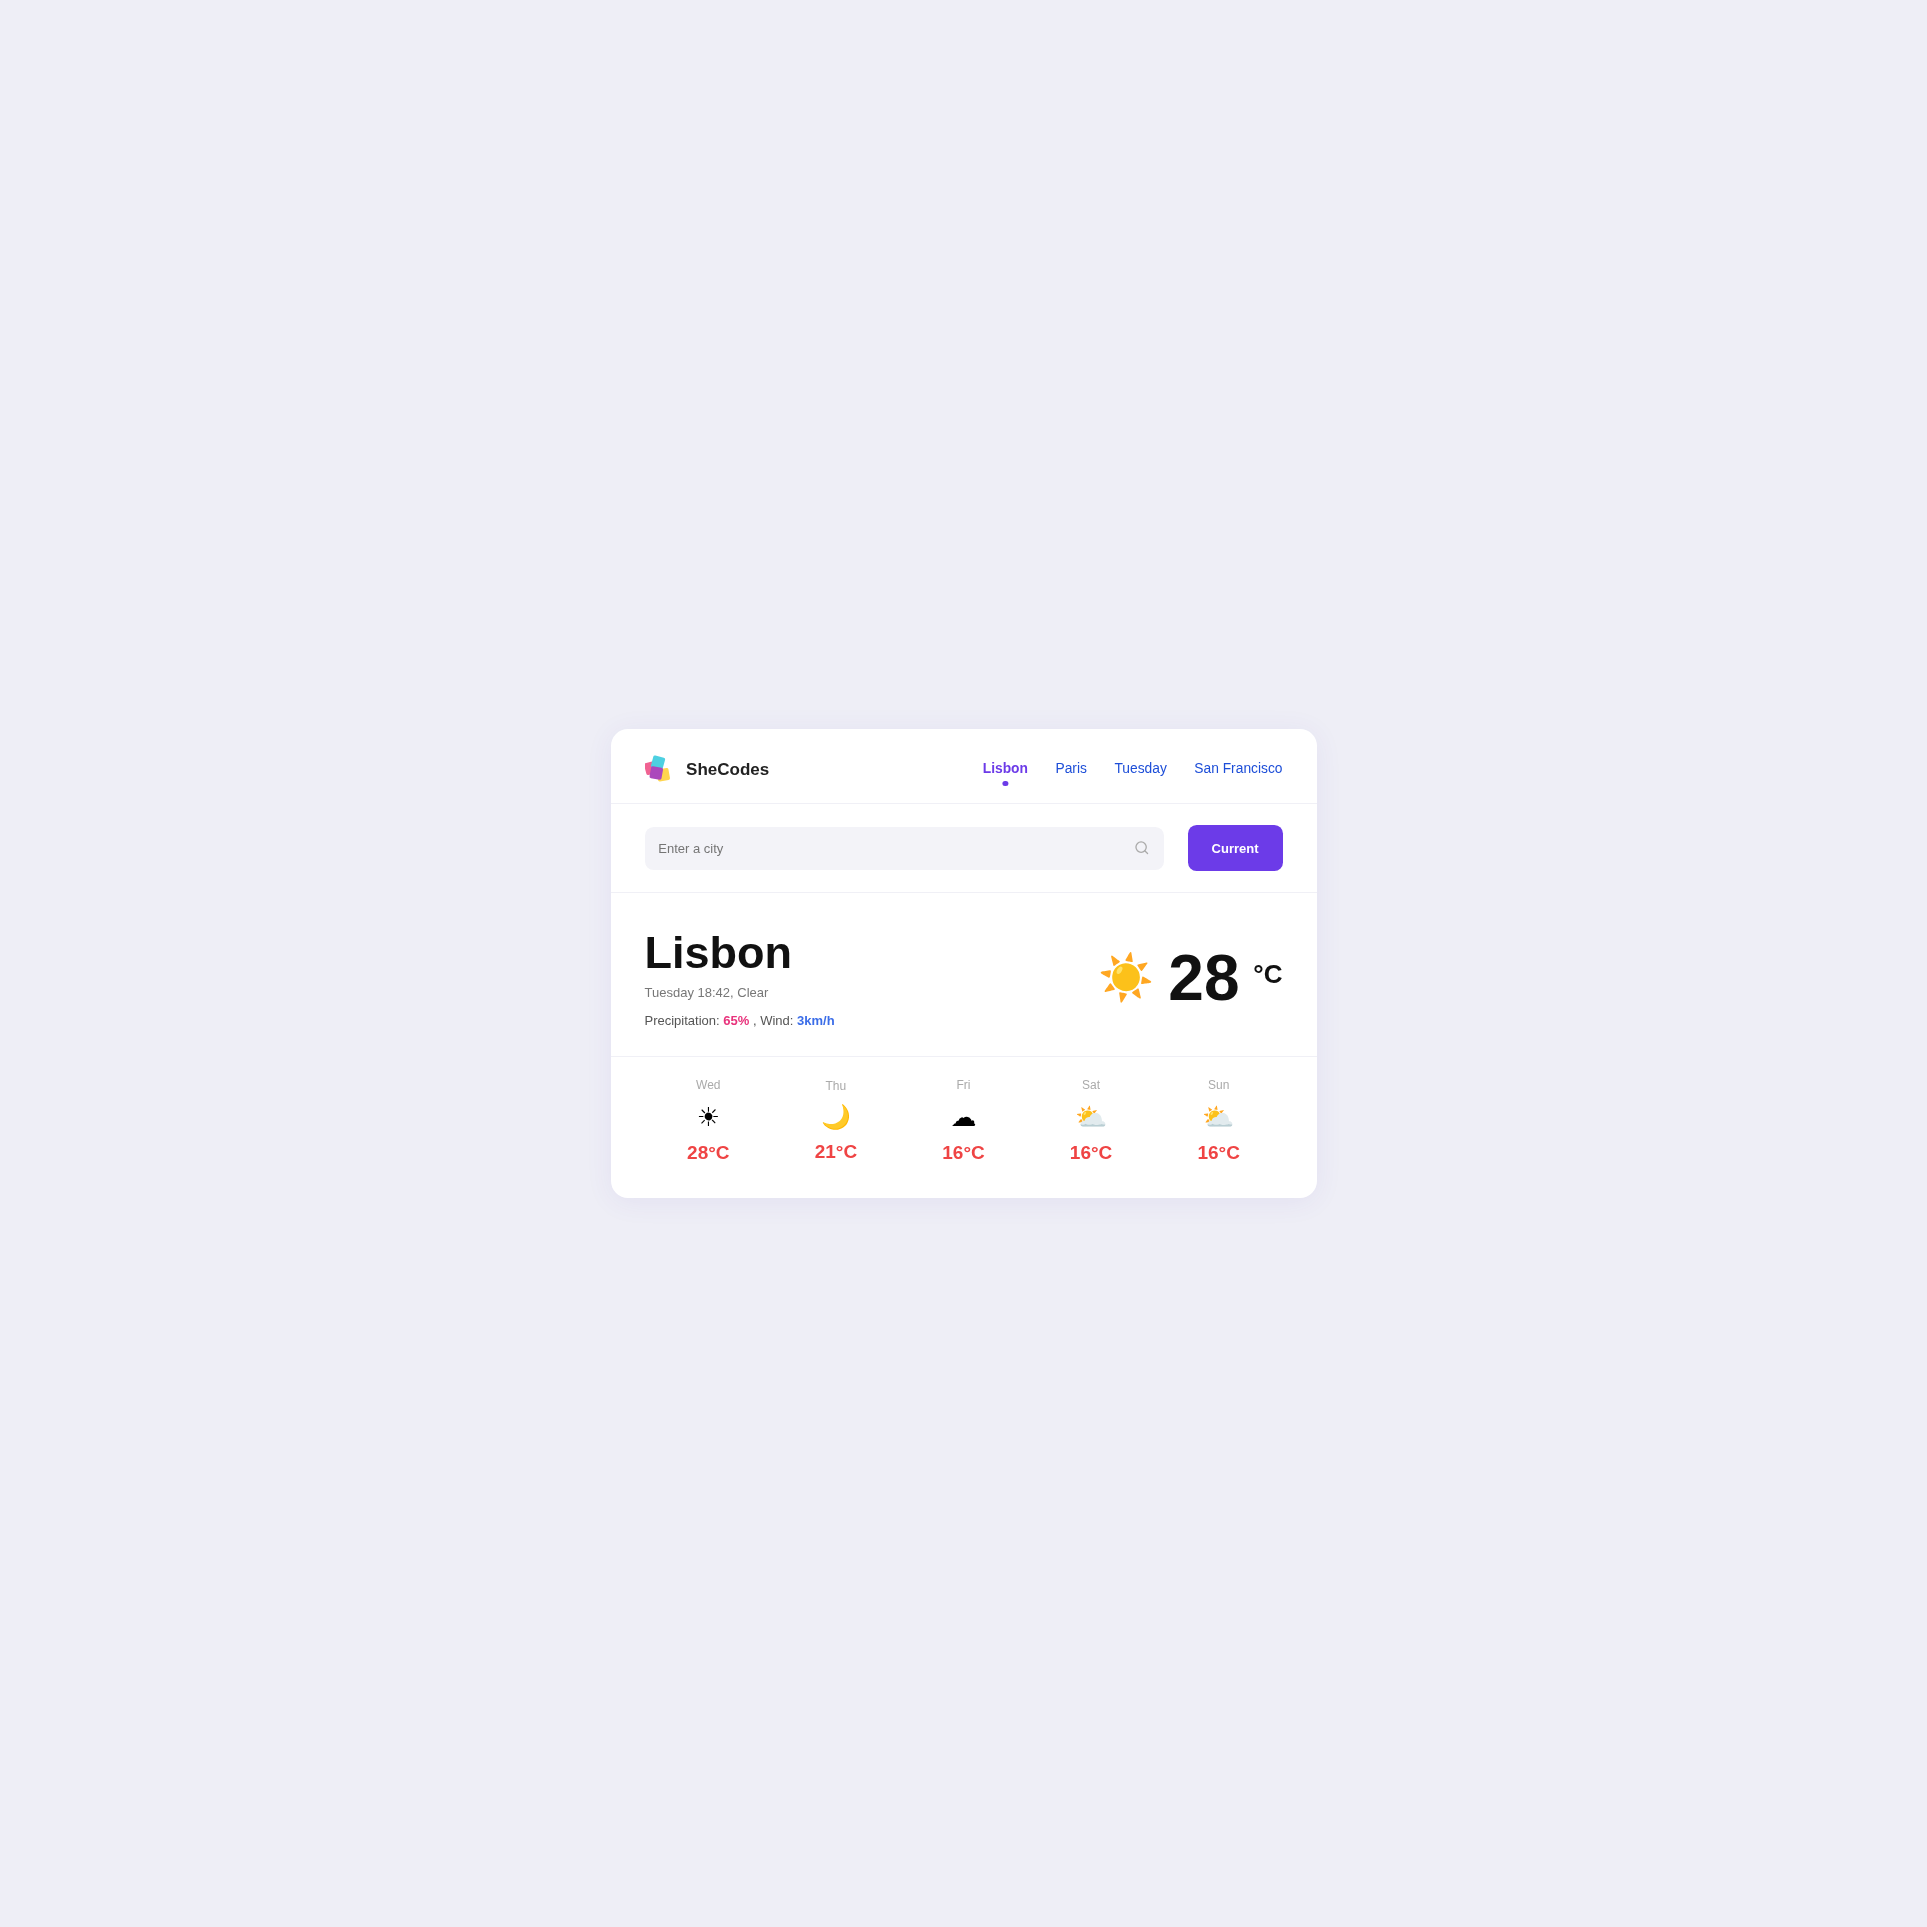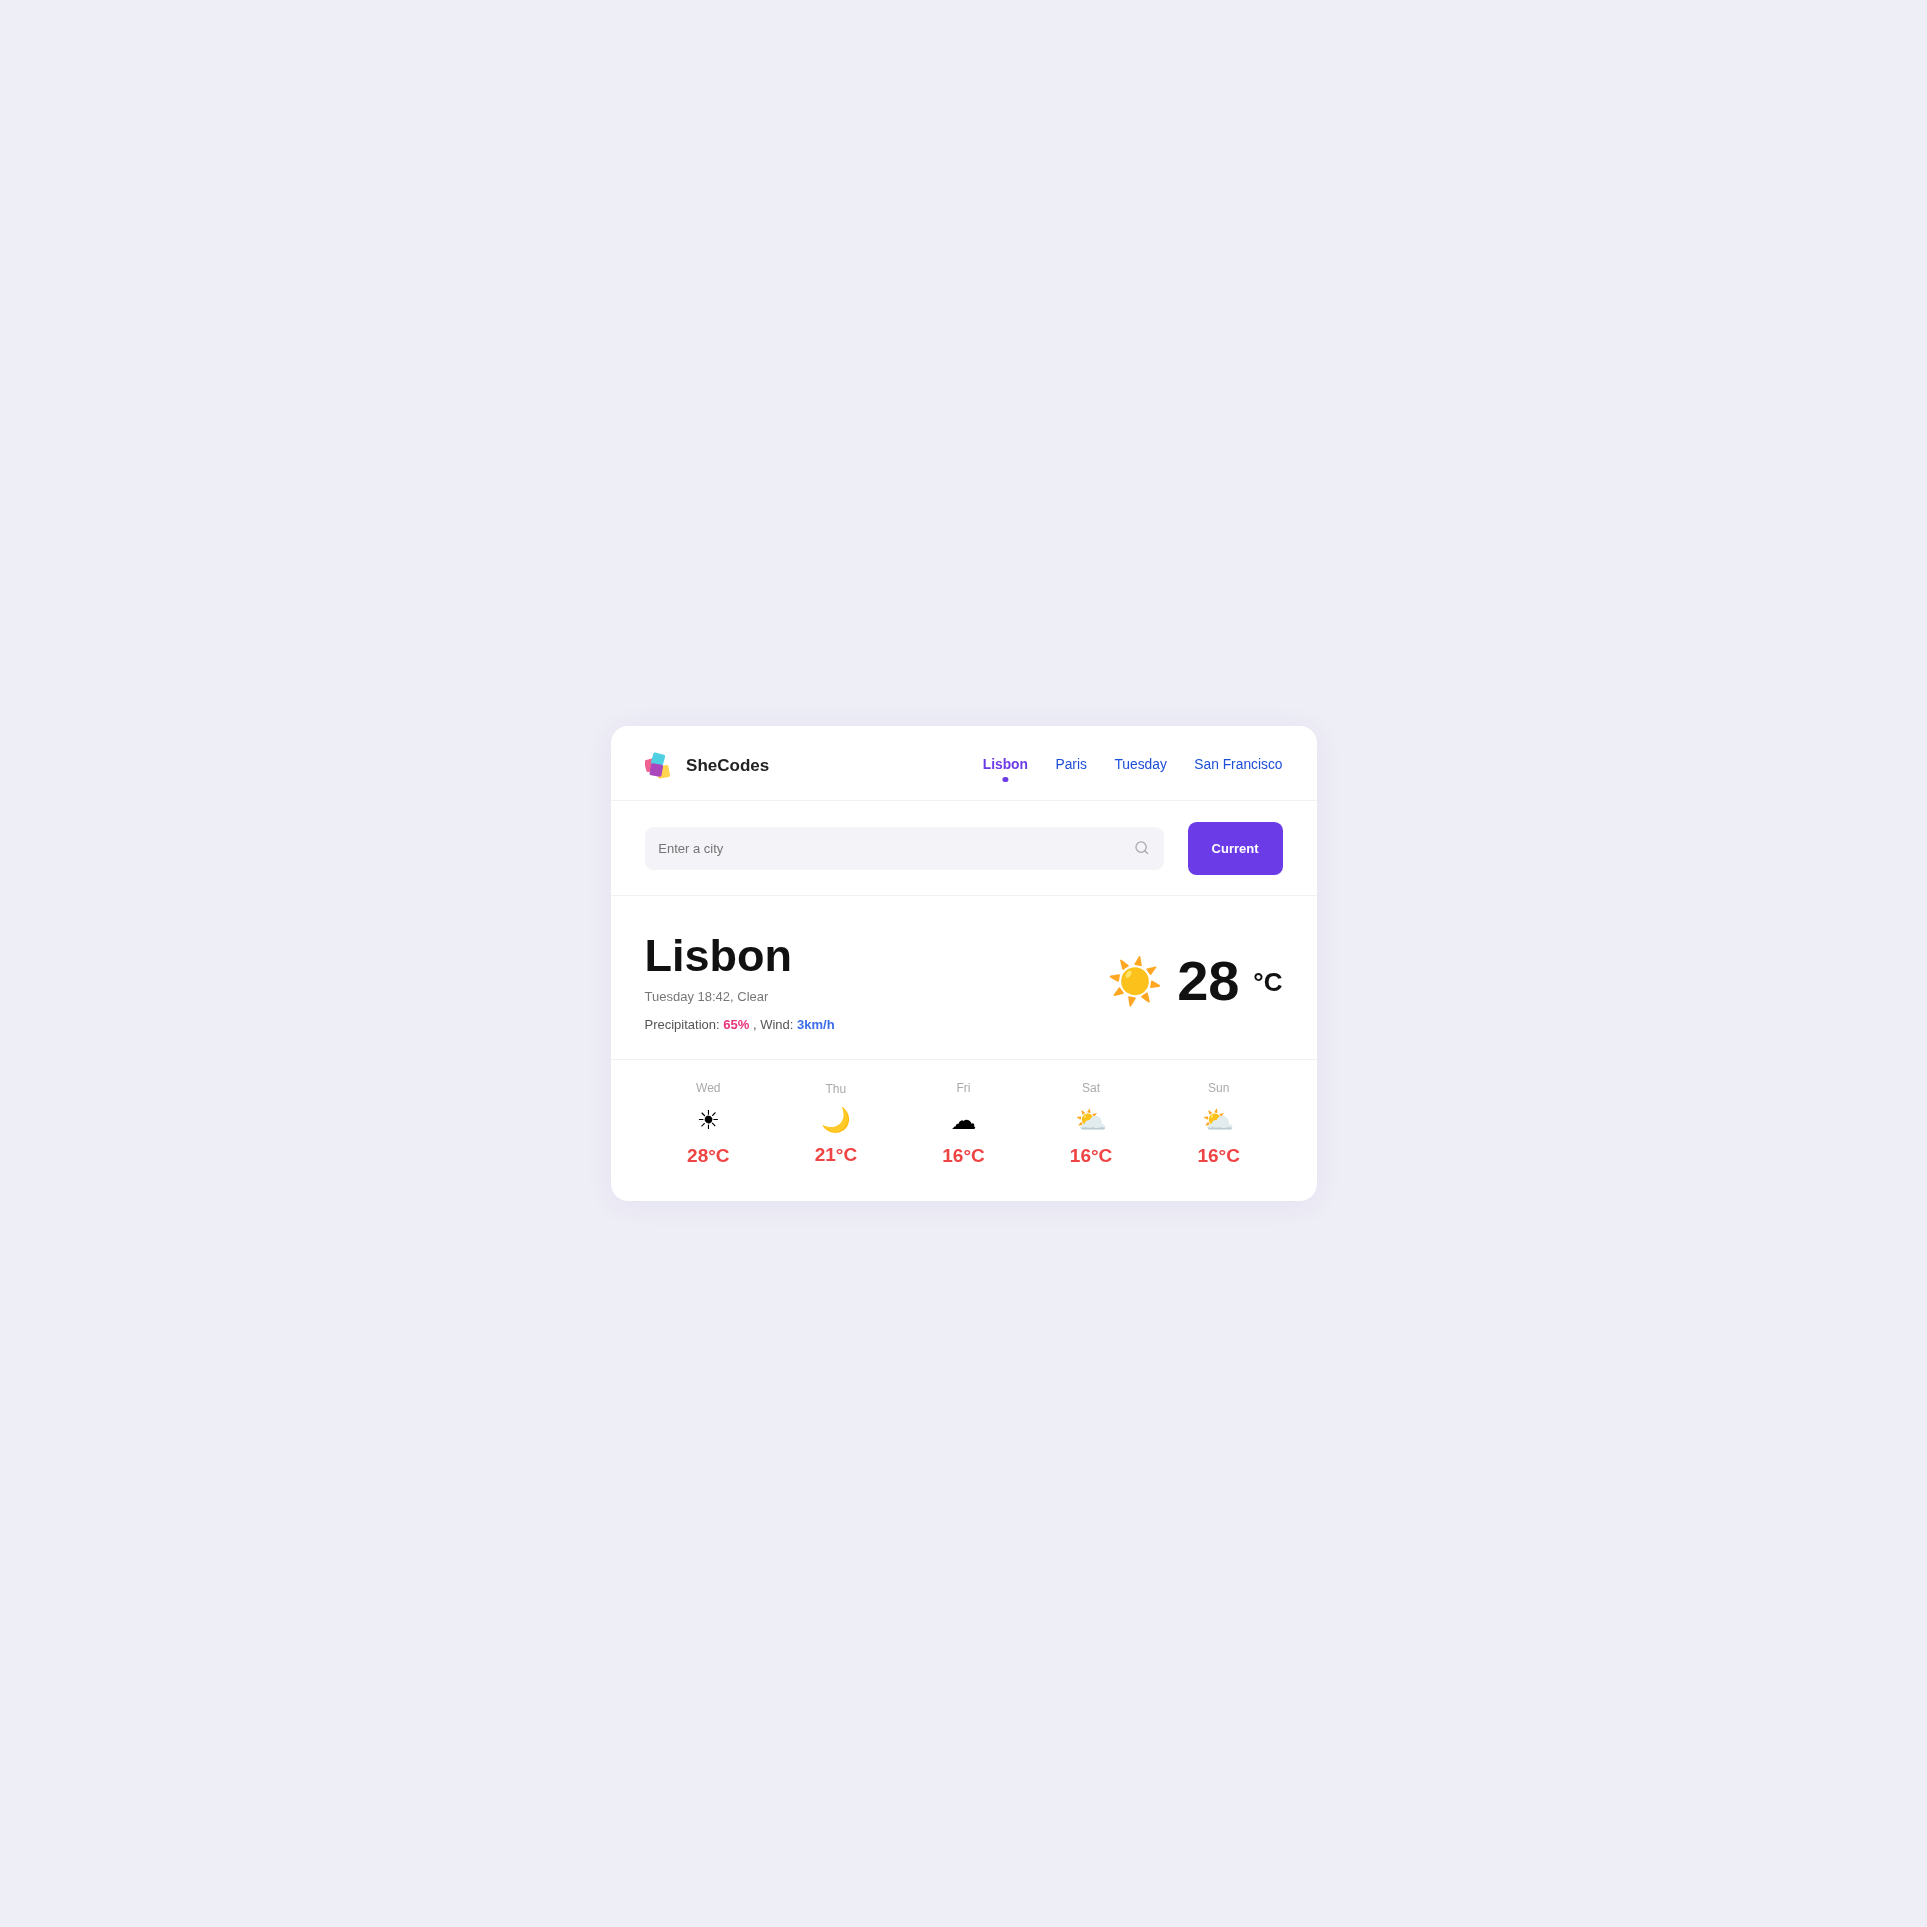--- a/index.html
+++ b/index.html
@@ -98,21 +98,21 @@
       color: #aaa;
       width: 15.5px;
       height: 15.5px;
     }
     .current-btn {
       background: #6c3be8;
       color: #fff;
       border: none;
       border-radius: 8.6px;
       padding: 14px 24px;
-      height: 53px;
+      height: 46px;
       font-size: 13px;
       font-weight: 600;
       cursor: pointer;
       white-space: nowrap;
     }
     
     .weather-main {
       display: flex;
       align-items: center;
       justify-content: space-between;
@@ -144,21 +144,21 @@
     .temp-block {
       display: flex;
       align-items: center;
       gap: 13.8px;
     }
     .sun-icon-main {
       font-size: 45px;
       line-height: 1;
     }
     .temp-value {
-      font-size: 56px;
+      font-size: 64px;
       font-weight: 800;
       color: #111;
       line-height: 1;
     }
     .temp-unit {
       font-size: 26px;
       font-weight: 600;
       color: #111;
       align-self: flex-start;
       margin-top: 13.8px;

